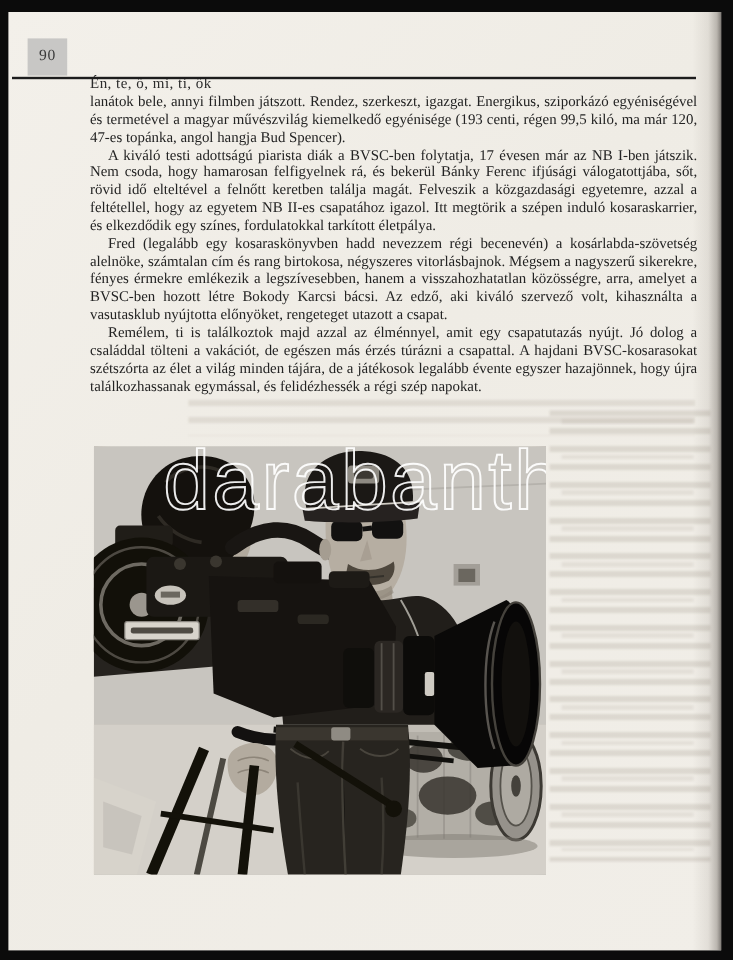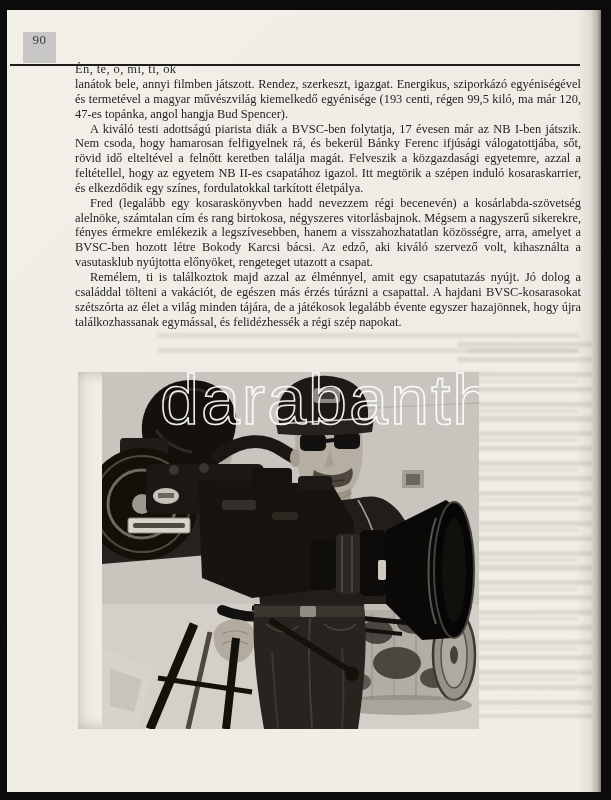--- a/index.html
+++ b/index.html
@@ -13,21 +13,21 @@
     overflow:hidden;
   }
   
   .page-edge-shadow{
     position:absolute;right:0;top:0;bottom:0;width:24px;
     background:linear-gradient(to right,rgba(0,0,0,0) 0%,rgba(90,80,70,0.10) 55%,rgba(60,52,45,0.30) 85%,rgba(35,30,26,0.55) 100%);
     pointer-events:none;
   }
   .page-number-box{
     position:absolute;left:16px;top:22px;width:33px;height:31px;
-    background:#c8c7c5;display:flex;align-items:flex-start;justify-content:center;
+    background:#c8c7c5;display:flex;align-items:center;justify-content:center;
     padding-bottom:3px;box-sizing:border-box;
   }
   .page-number{font-size:13px;color:#3a3a3a;letter-spacing:0.5px;}
   .running-header{
     position:absolute;left:68px;top:52px;font-size:12.5px;color:#2b2b2b;letter-spacing:0.4px;
   }
   .header-rule{
     position:absolute;left:3px;top:54px;width:570px;height:2px;background:#1d1d1d;
   }
   .body-text{
@@ -48,21 +48,20 @@
     background:repeating-linear-gradient(to bottom,rgba(125,112,96,0.17) 0 5px,rgba(0,0,0,0) 5px 14.9px);
     filter:blur(0.8px);pointer-events:none;
   }
   .bleed-right-inner{
     position:absolute;left:10px;top:7px;width:110px;height:360px;
     background:repeating-linear-gradient(to bottom,rgba(120,106,92,0.10) 0 4px,rgba(0,0,0,0) 4px 29.8px);
   }
   .photo-figure{
     position:absolute;left:71px;top:362px;width:377px;height:357px;overflow:hidden;
     box-shadow:inset 0 0 14px rgba(80,74,66,0.35);
-    padding-left:24px;
   }
   .photo-figure svg{display:block;}
 </style>
 </head>
 <body>
 
 <div class="scan">
   <div class="page">
 
     <div class="page-number-box">

